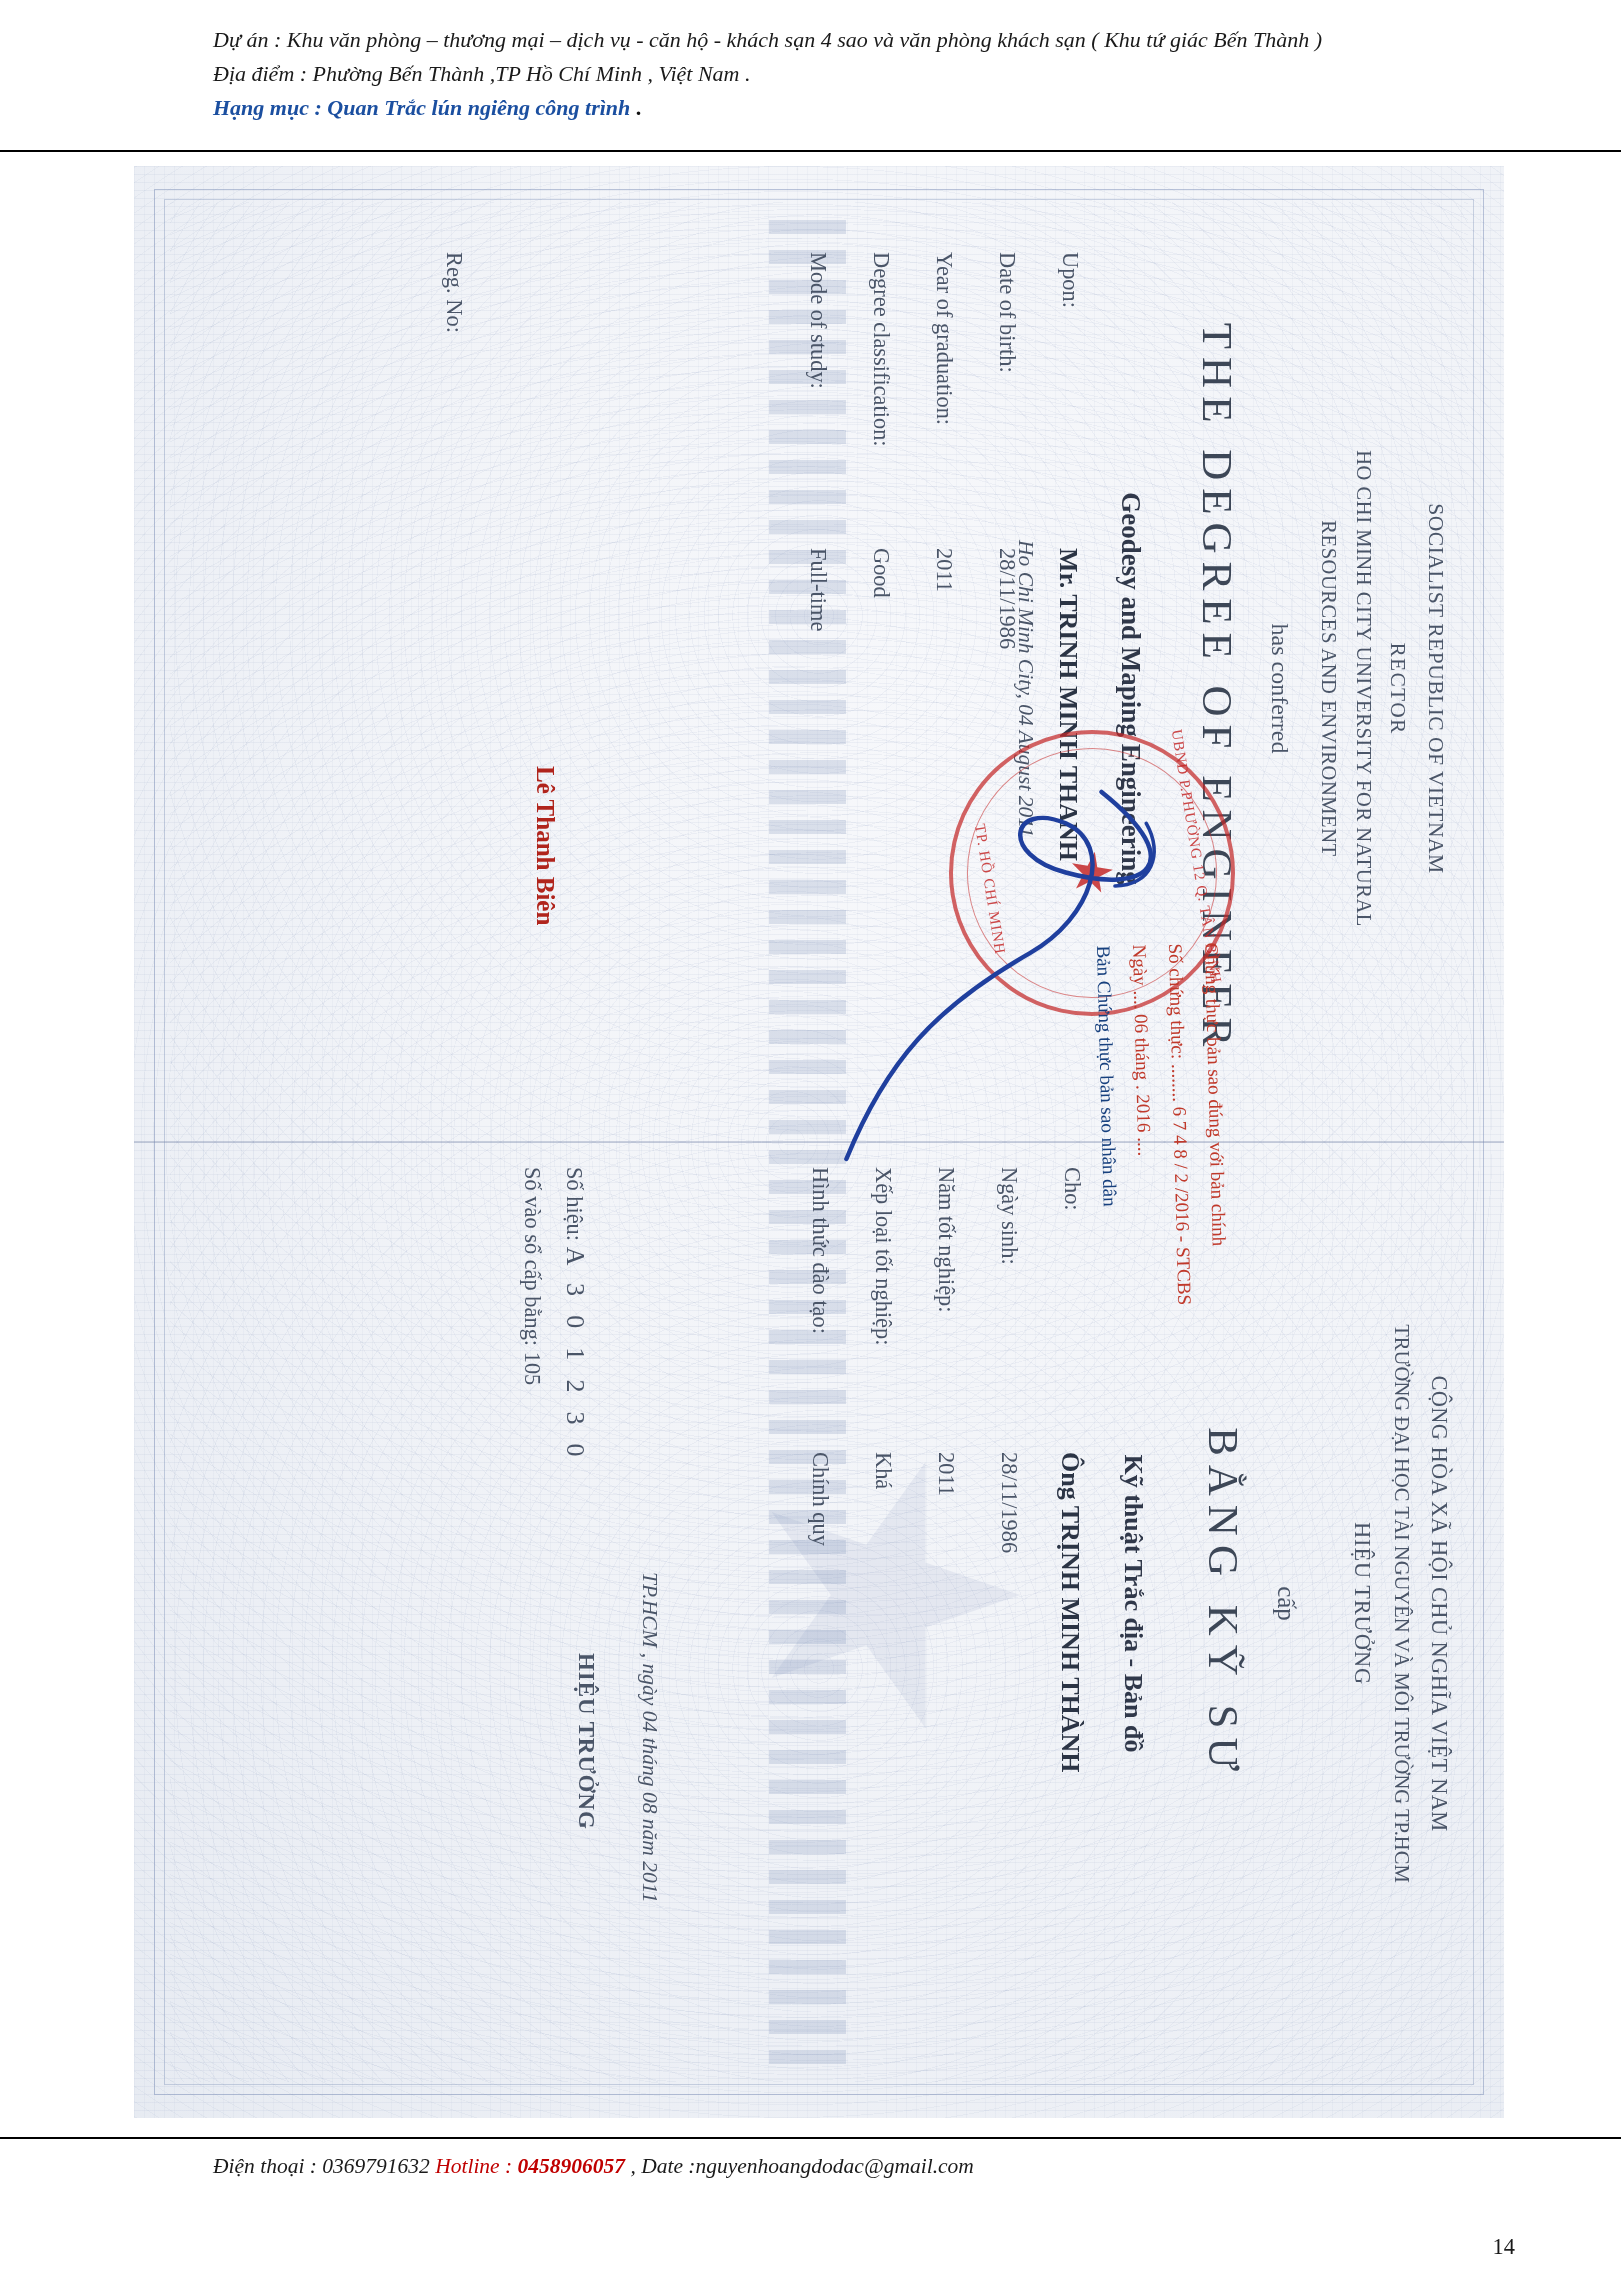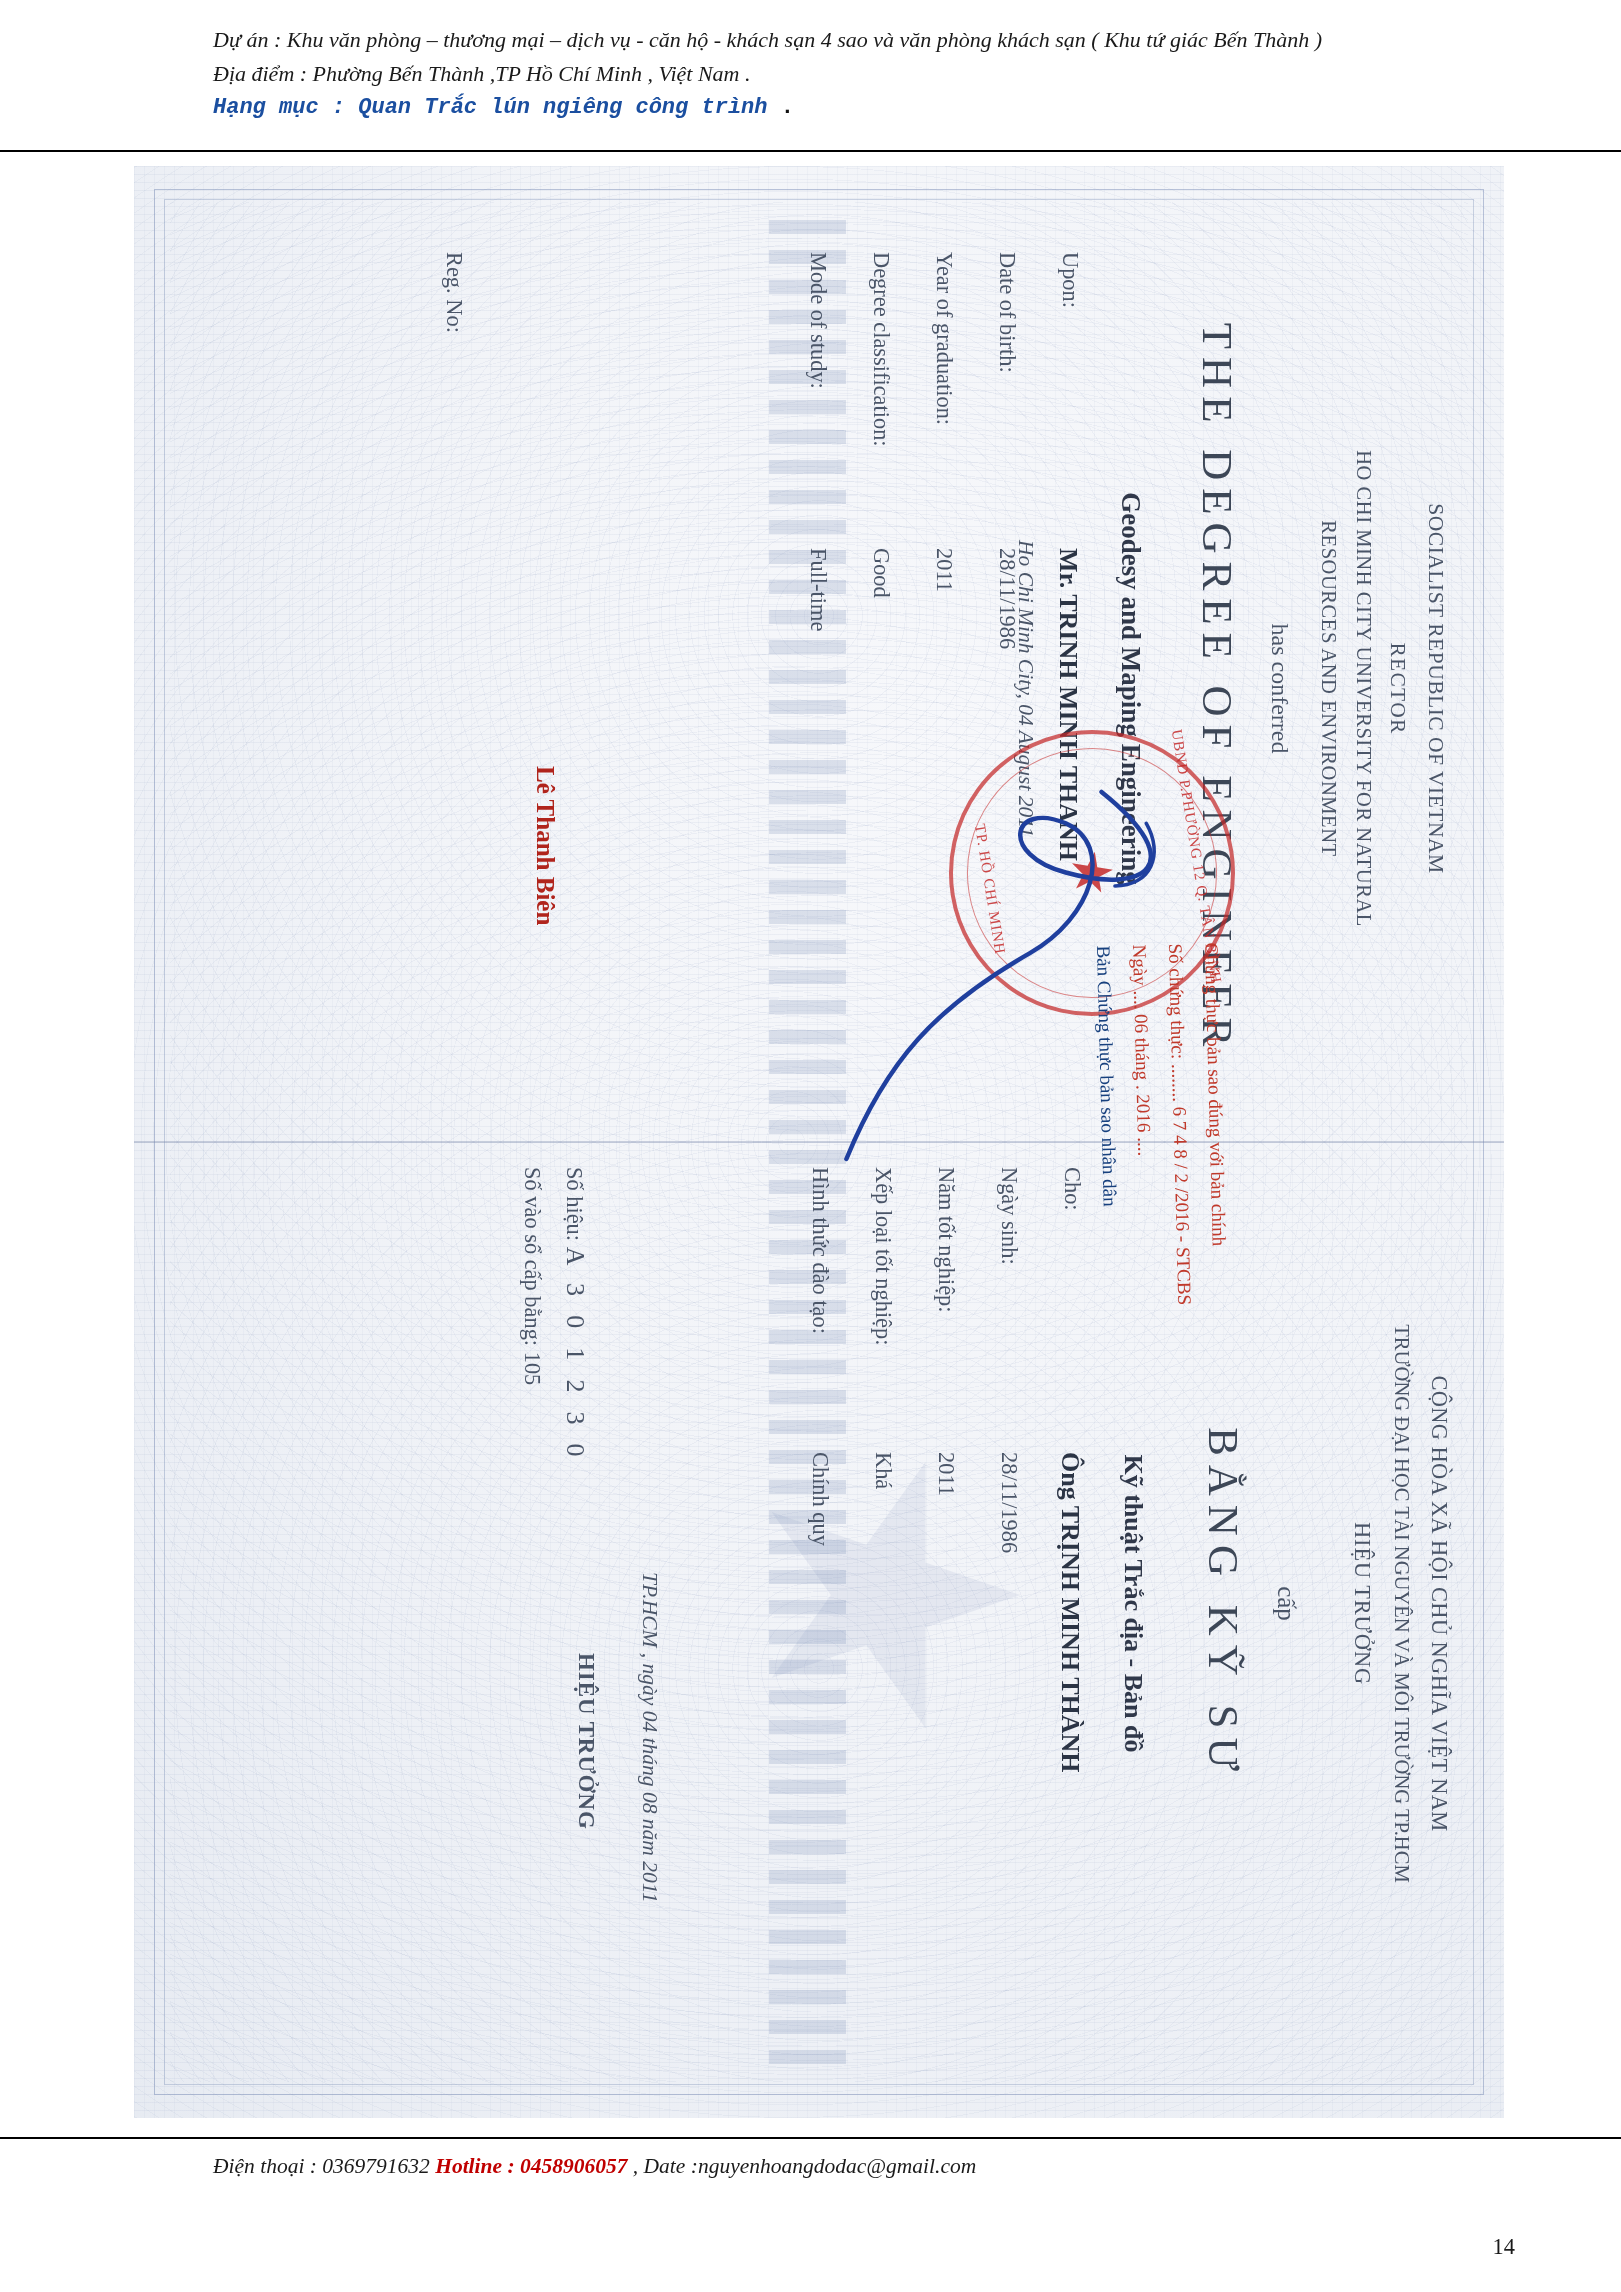--- a/index.html
+++ b/index.html
@@ -32,21 +32,20 @@
     font-size: 22px;
     line-height: 1.55;
     font-style: italic;
   }
   .doc-header .line {
     white-space: nowrap;
   }
   .doc-header .line.hangmuc {
     color: #1b4fa0;
     font-weight: bold;
-    font-family: Liberation Mono, monospace;
   }
   .doc-header .line.hangmuc .dot {
     color: #111;
     font-weight: bold;
     font-style: normal;
   }
   .header-rule {
     position: absolute;
     left: 0;
     top: 150px;
@@ -75,21 +74,21 @@
   }
   .doc-footer .company {
     font-weight: bold;
     font-size: 24px;
     color: #1b4fa0;
     font-style: italic;
     letter-spacing: 0.2px;
   }
   .doc-footer .hotline-label {
     color: #c00000;
-    font-weight: bold;
+    font-weight: normal;
   }
   .doc-footer .hotline-num {
     color: #c00000;
     font-weight: bold;
   }
   .page-number {
     position: absolute;
     right: 106px;
     top: 2234px;
     font-size: 22.4px;

